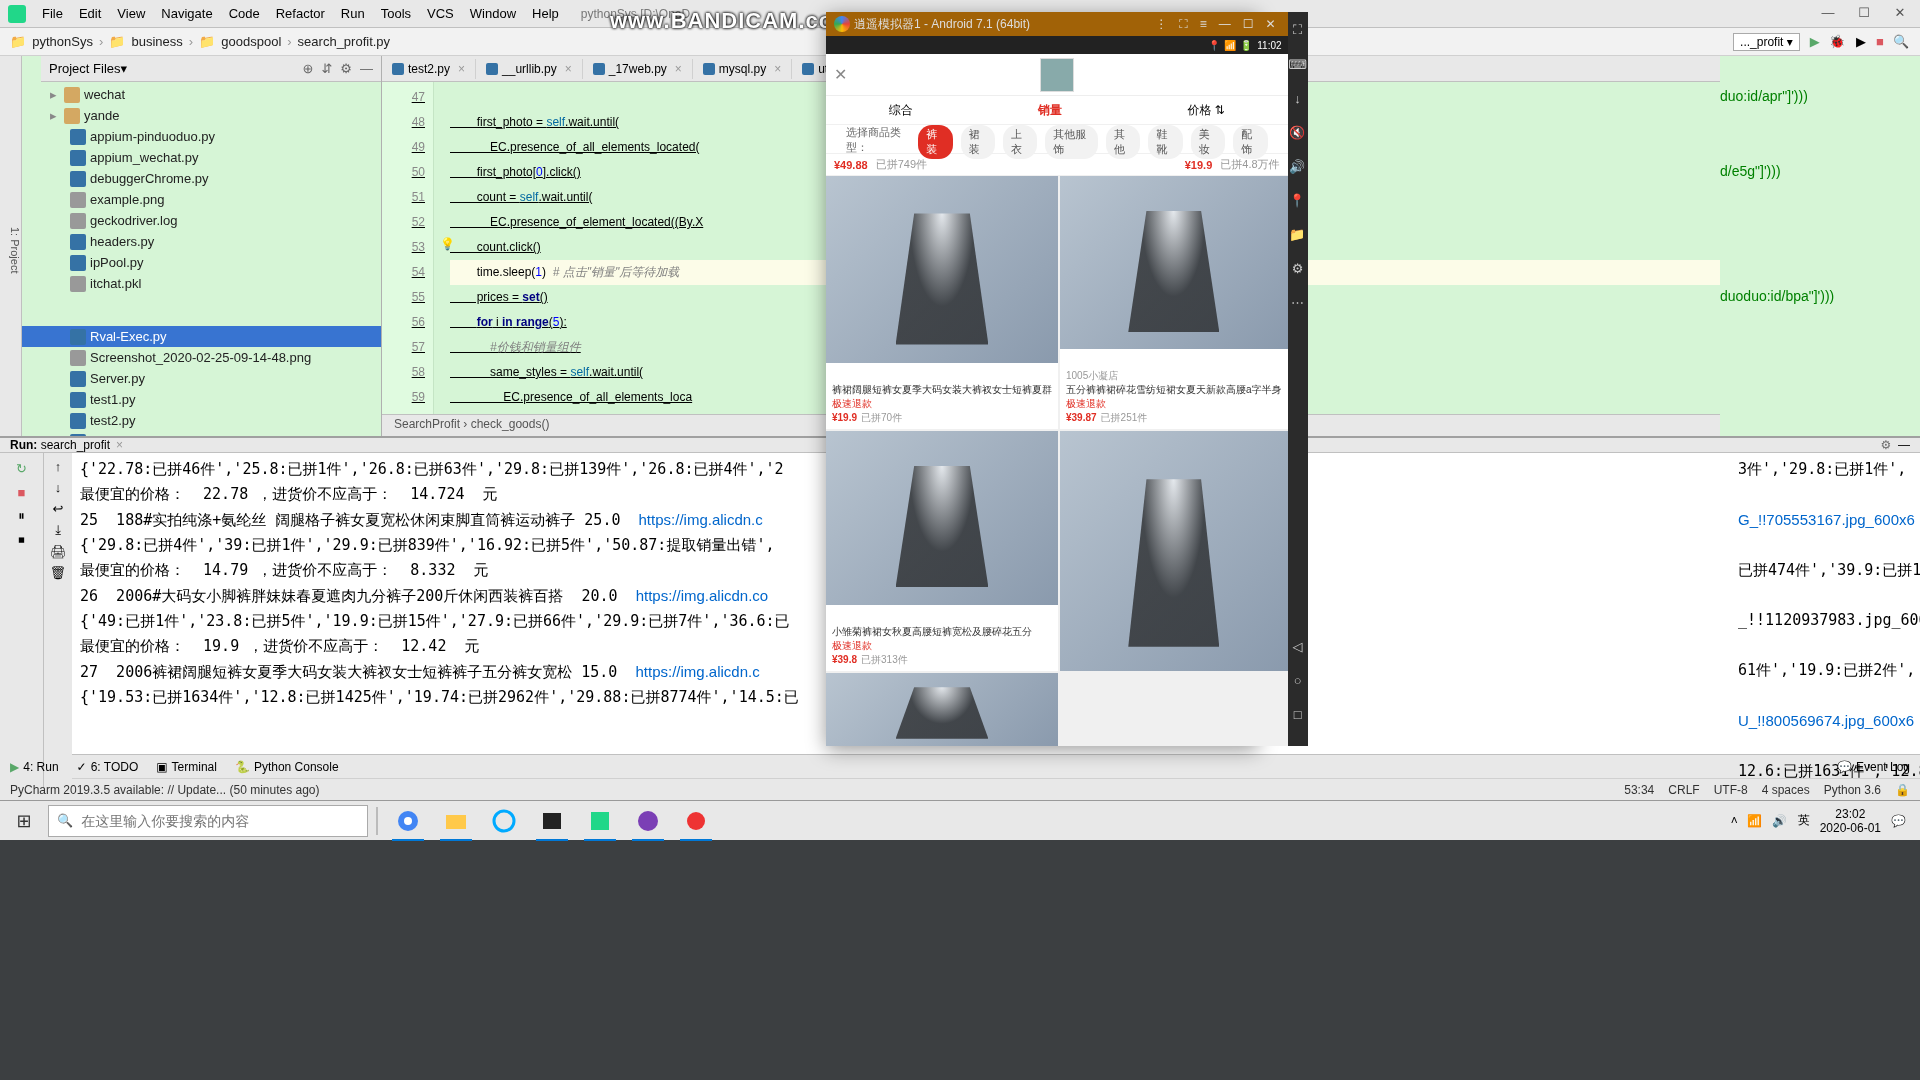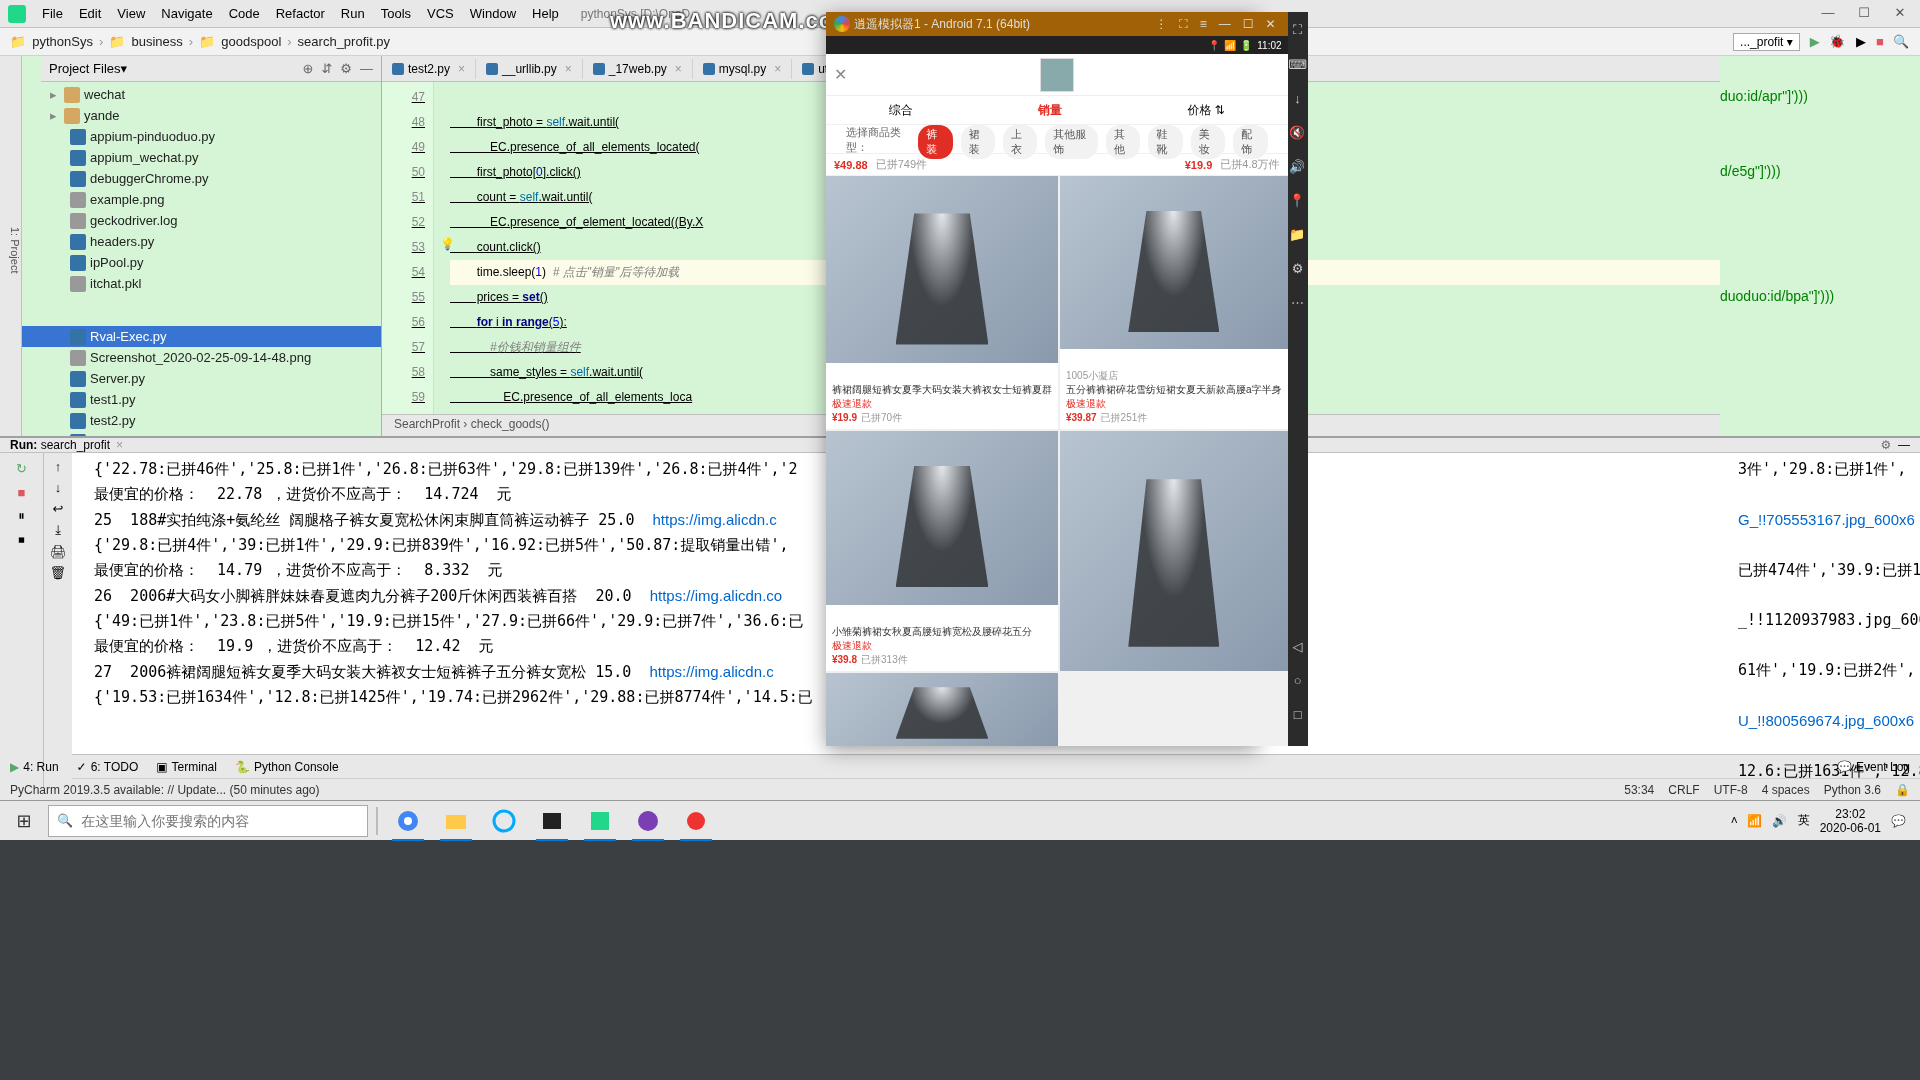--- a/index.html
+++ b/index.html
@@ -65,21 +65,21 @@
 
 
 .run-panel { height: 318px; background: #fff; display: flex; flex-direction: column; border-top: 2px solid #a0a0a0; }
 .run-header { height: 24px; background: #e8e8e8; display: flex; align-items: center; padding: 0 10px; font-size: 12px; border-bottom: 1px solid #c0c0c0; }
 .run-header .title { font-weight: bold; }
 .run-header .spacer { flex: 1; }
 .run-body { flex: 1; display: flex; }
 .run-tools { width: 44px; background: #e8e8e8; display: flex; flex-direction: column; align-items: center; padding-top: 6px; gap: 6px; border-right: 1px solid #c0c0c0; }
 .run-tools .tbtn { width: 18px; height: 18px; display: flex; align-items: center; justify-content: center; cursor: pointer; }
 .run-tools2 { width: 28px; background: #e8e8e8; display: flex; flex-direction: column; align-items: center; padding-top: 6px; gap: 6px; }
-.console { flex: 1; font-family: Consolas, monospace; font-size: 15px; line-height: 25px; padding: 4px 8px; overflow: hidden; white-space: pre; color: #000; margin-left: 14px; }
+.console { flex: 1; font-family: Consolas, monospace; font-size: 15px; line-height: 25px; padding: 4px 8px; overflow: hidden; white-space: pre; color: #000; }
 .console .lnk { color: #0066cc; }
 
 
 .bottom-tabs { height: 24px; background: #e8e8e8; display: flex; align-items: center; padding: 0 10px; gap: 18px; font-size: 12px; border-top: 1px solid #c0c0c0; }
 .bottom-tabs .btab { display: flex; align-items: center; gap: 4px; cursor: pointer; }
 .bottom-tabs .spacer { flex: 1; }
 .status-msg { height: 22px; background: #e8e8e8; display: flex; align-items: center; padding: 0 10px; font-size: 12px; color: #333; border-top: 1px solid #d0d0d0; }
 .status-msg .spacer { flex: 1; }
 .status-msg .sitem { margin-left: 14px; }
 

